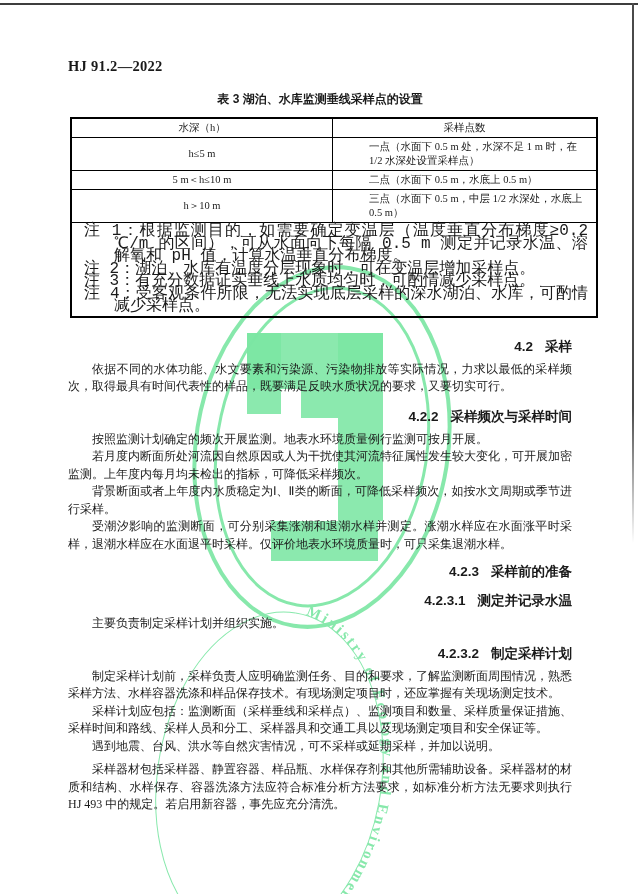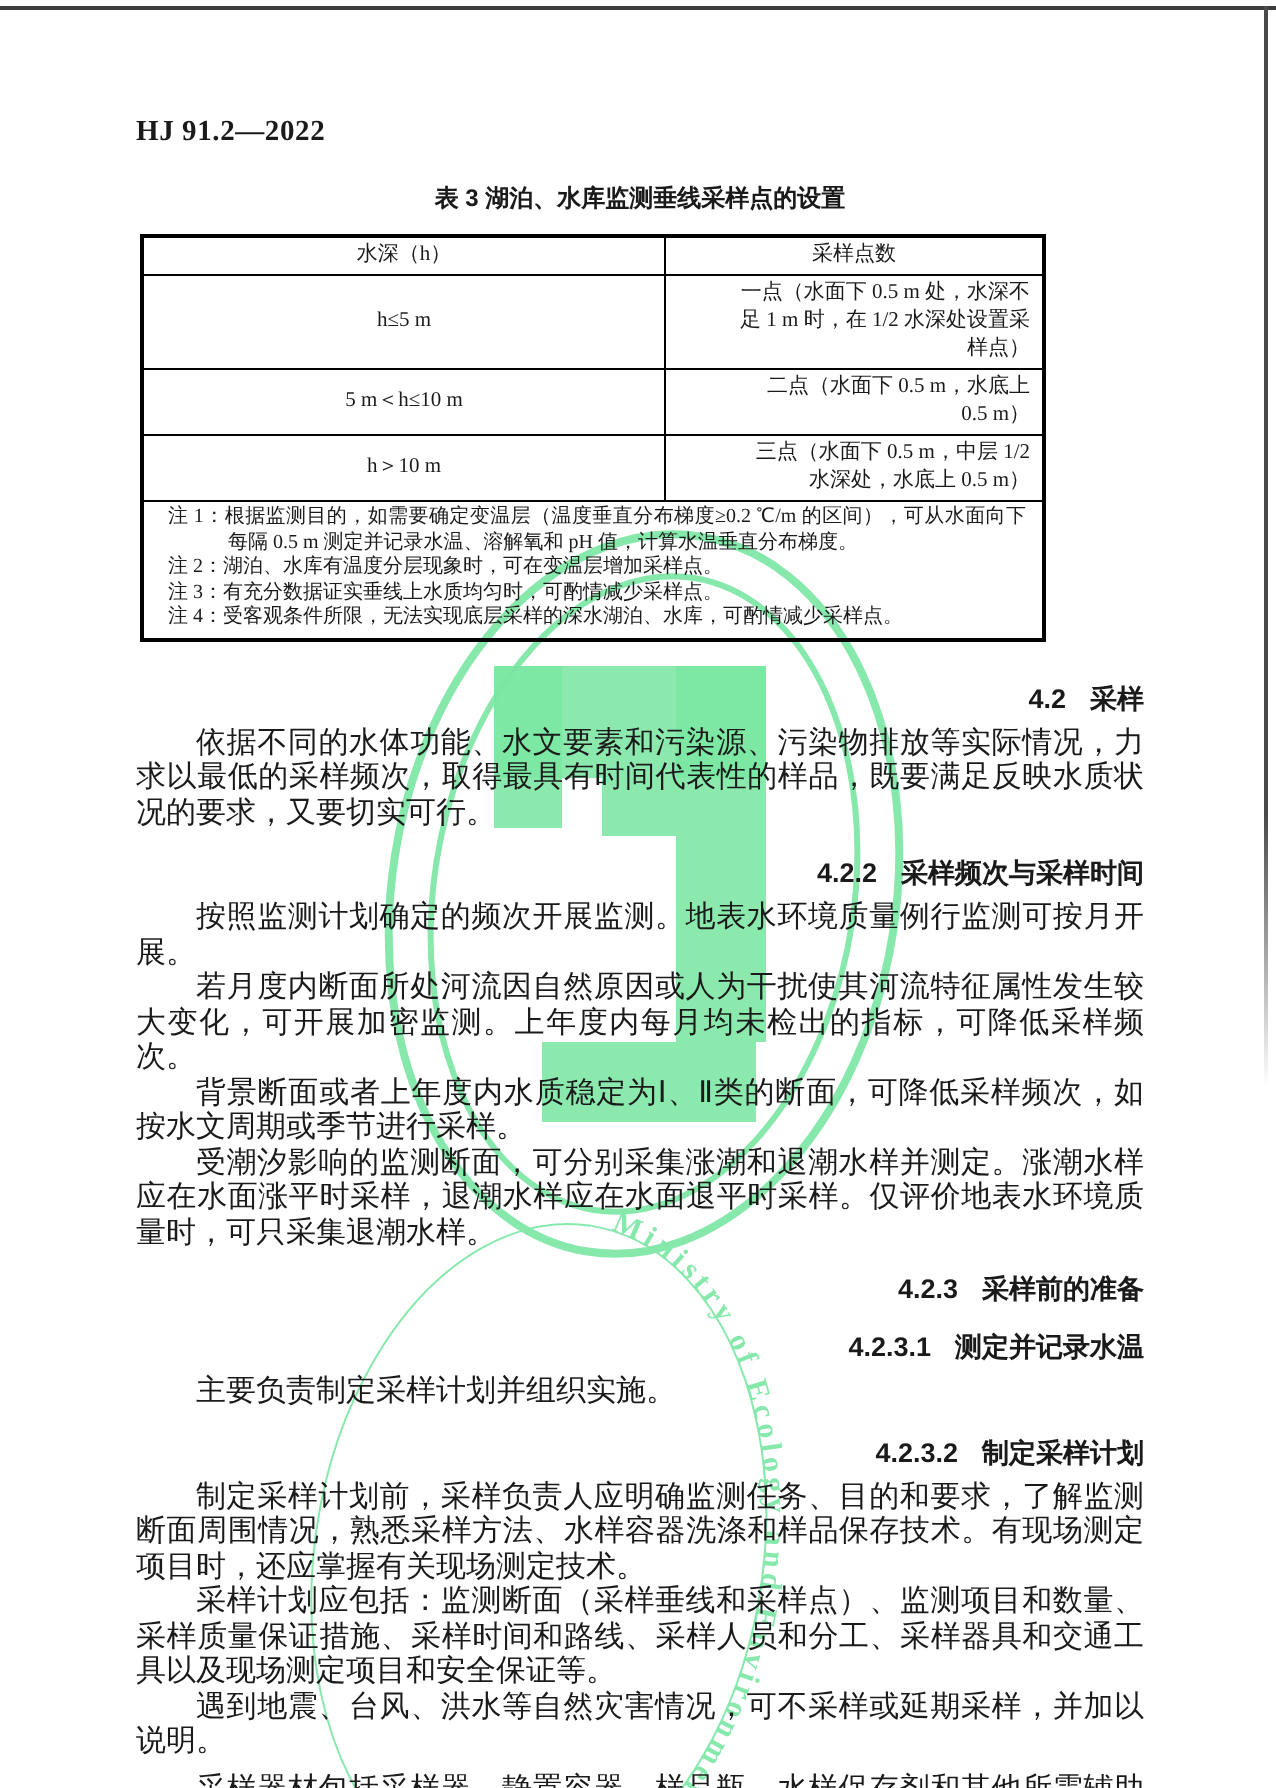--- a/index.html
+++ b/index.html
@@ -12,34 +12,34 @@
   .edge-top{position:absolute;top:3px;left:0;width:638px;height:2px;background:#3d3d3d;}
   .edge-right{position:absolute;top:3px;right:4px;width:2px;height:540px;
     background:linear-gradient(#4a4a4a 75%,rgba(74,74,74,0));}
   
   .watermark{position:absolute;inset:0;z-index:0;}
   
   .content{position:relative;z-index:1;padding:0 66px 0 68px;}
   .doc-number{margin-top:57px;font-weight:bold;font-size:14.5px;line-height:19px;letter-spacing:.3px;}
   .table-caption{margin-top:15px;text-align:center;font-family:"Liberation Sans",sans-serif;
     font-weight:bold;font-size:12px;line-height:17px;}
-  table.t3{border-collapse:collapse;margin:9px 0 0 2px;width:453px;border:2px solid #000;
+  table.t3{border-collapse:collapse;margin:9px 0 0 2px;width:528px;border:2px solid #000;
     font-family:"Liberation Serif",serif;}
   table.t3 th,table.t3 td{border:1px solid #000;font-size:10.5px;line-height:14px;
     padding:2px 6px;font-weight:normal;vertical-align:middle;}
   table.t3 th{text-align:center;height:13px;}
   table.t3 td.c1{width:248px;text-align:center;font-family:Liberation Serif, serif;}
-  table.t3 td.c2{text-align:right;padding-left:36px;}
+  table.t3 td.c2{text-align:left;padding-left:36px;}
   table.t3 td.notes-cell{padding:2px 8px 3px 12px;}
-  .note{font-size:10px;line-height:12.5px;padding-left:30px;text-indent:-30px;text-align:justify;}
+  .note{font-size:16px;line-height:12.5px;padding-left:30px;text-indent:-30px;text-align:justify;font-family:Liberation Mono, monospace;}
   .sec-head{margin:12px 0 0;font-family:"Liberation Sans",sans-serif;font-weight:bold;
     font-size:13.5px;line-height:17px;text-align:right;}
   .sec-head .num{margin-right:12px;}
   .para-group{margin-top:6px;}
-  .para-group p{margin:0;font-size:15px;line-height:17.5px;text-align:justify;text-indent:2em;}
+  .para-group p{margin:0;font-size:12px;line-height:17.5px;text-align:justify;text-indent:2em;}
 </style>
 </head>
 <body>
 
 <div class="page">
 
   <div class="edge-top"></div>
   <div class="edge-right"></div>
 
   <svg class="watermark" width="638" height="894" viewBox="0 0 638 894" aria-hidden="true">

